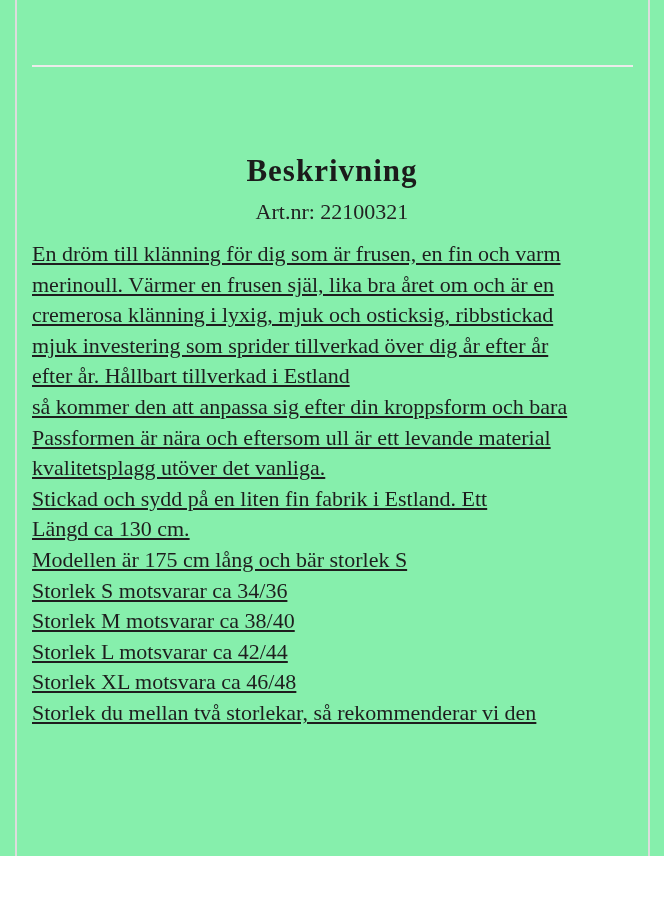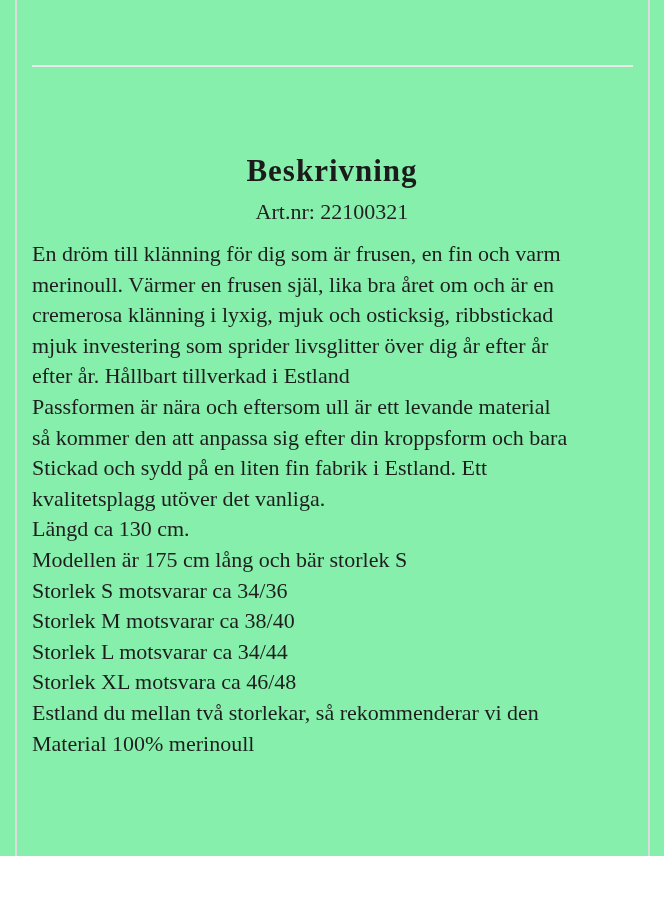--- a/index.html
+++ b/index.html
@@ -55,20 +55,21 @@
     margin-top: 16px;
   }
   .description {
     position: absolute;
     top: 239px;
     left: 32px;
     width: 604px;
     font-size: 22px;
     line-height: 30.6px;
     color: #1e1e1e;
+    text-decoration: underline;
   }
   .body-line {
     white-space: nowrap;
   }
   .bottom-bar {
     position: absolute;
     left: 0;
     top: 892px;
     width: 664px;
     height: 8px;
@@ -86,33 +87,32 @@
   <div class="divider top"></div>
 
   <h2 class="section-title">Beskrivning</h2>
 
   <div class="art-nr">Art.nr: 22100321</div>
 
   <div class="description">
       <div class="body-line">En dröm till klänning för dig som är frusen, en fin och varm</div>
       <div class="body-line">merinoull. Värmer en frusen själ, lika bra året om och är en</div>
       <div class="body-line">cremerosa klänning i lyxig, mjuk och osticksig, ribbstickad</div>
-      <div class="body-line">mjuk investering som sprider livsglitter över dig år efter år</div>
+      <div class="body-line">mjuk investering som sprider tillverkad över dig år efter år</div>
       <div class="body-line">efter år. Hållbart tillverkad i Estland</div>
+      <div class="body-line">så kommer den att anpassa sig efter din kroppsform och bara</div>
       <div class="body-line">Passformen är nära och eftersom ull är ett levande material</div>
-      <div class="body-line">så kommer den att anpassa sig efter din kroppsform och bara</div>
+      <div class="body-line">kvalitetsplagg utöver det vanliga.</div>
       <div class="body-line">Stickad och sydd på en liten fin fabrik i Estland. Ett</div>
-      <div class="body-line">kvalitetsplagg utöver det vanliga.</div>
       <div class="body-line">Längd ca 130 cm.</div>
       <div class="body-line">Modellen är 175 cm lång och bär storlek S</div>
       <div class="body-line">Storlek S motsvarar ca 34/36</div>
       <div class="body-line">Storlek M motsvarar ca 38/40</div>
-      <div class="body-line">Storlek L motsvarar ca 34/44</div>
+      <div class="body-line">Storlek L motsvarar ca 42/44</div>
       <div class="body-line">Storlek XL motsvara ca 46/48</div>
-      <div class="body-line">Estland du mellan två storlekar, så rekommenderar vi den</div>
-      <div class="body-line">Material 100% merinoull</div>
+      <div class="body-line">Storlek du mellan två storlekar, så rekommenderar vi den</div>
     </div>
 
   <div class="divider bottom"></div>
 
   <div class="bottom-bar"></div>
 
 </div>
 
 </body></html>

